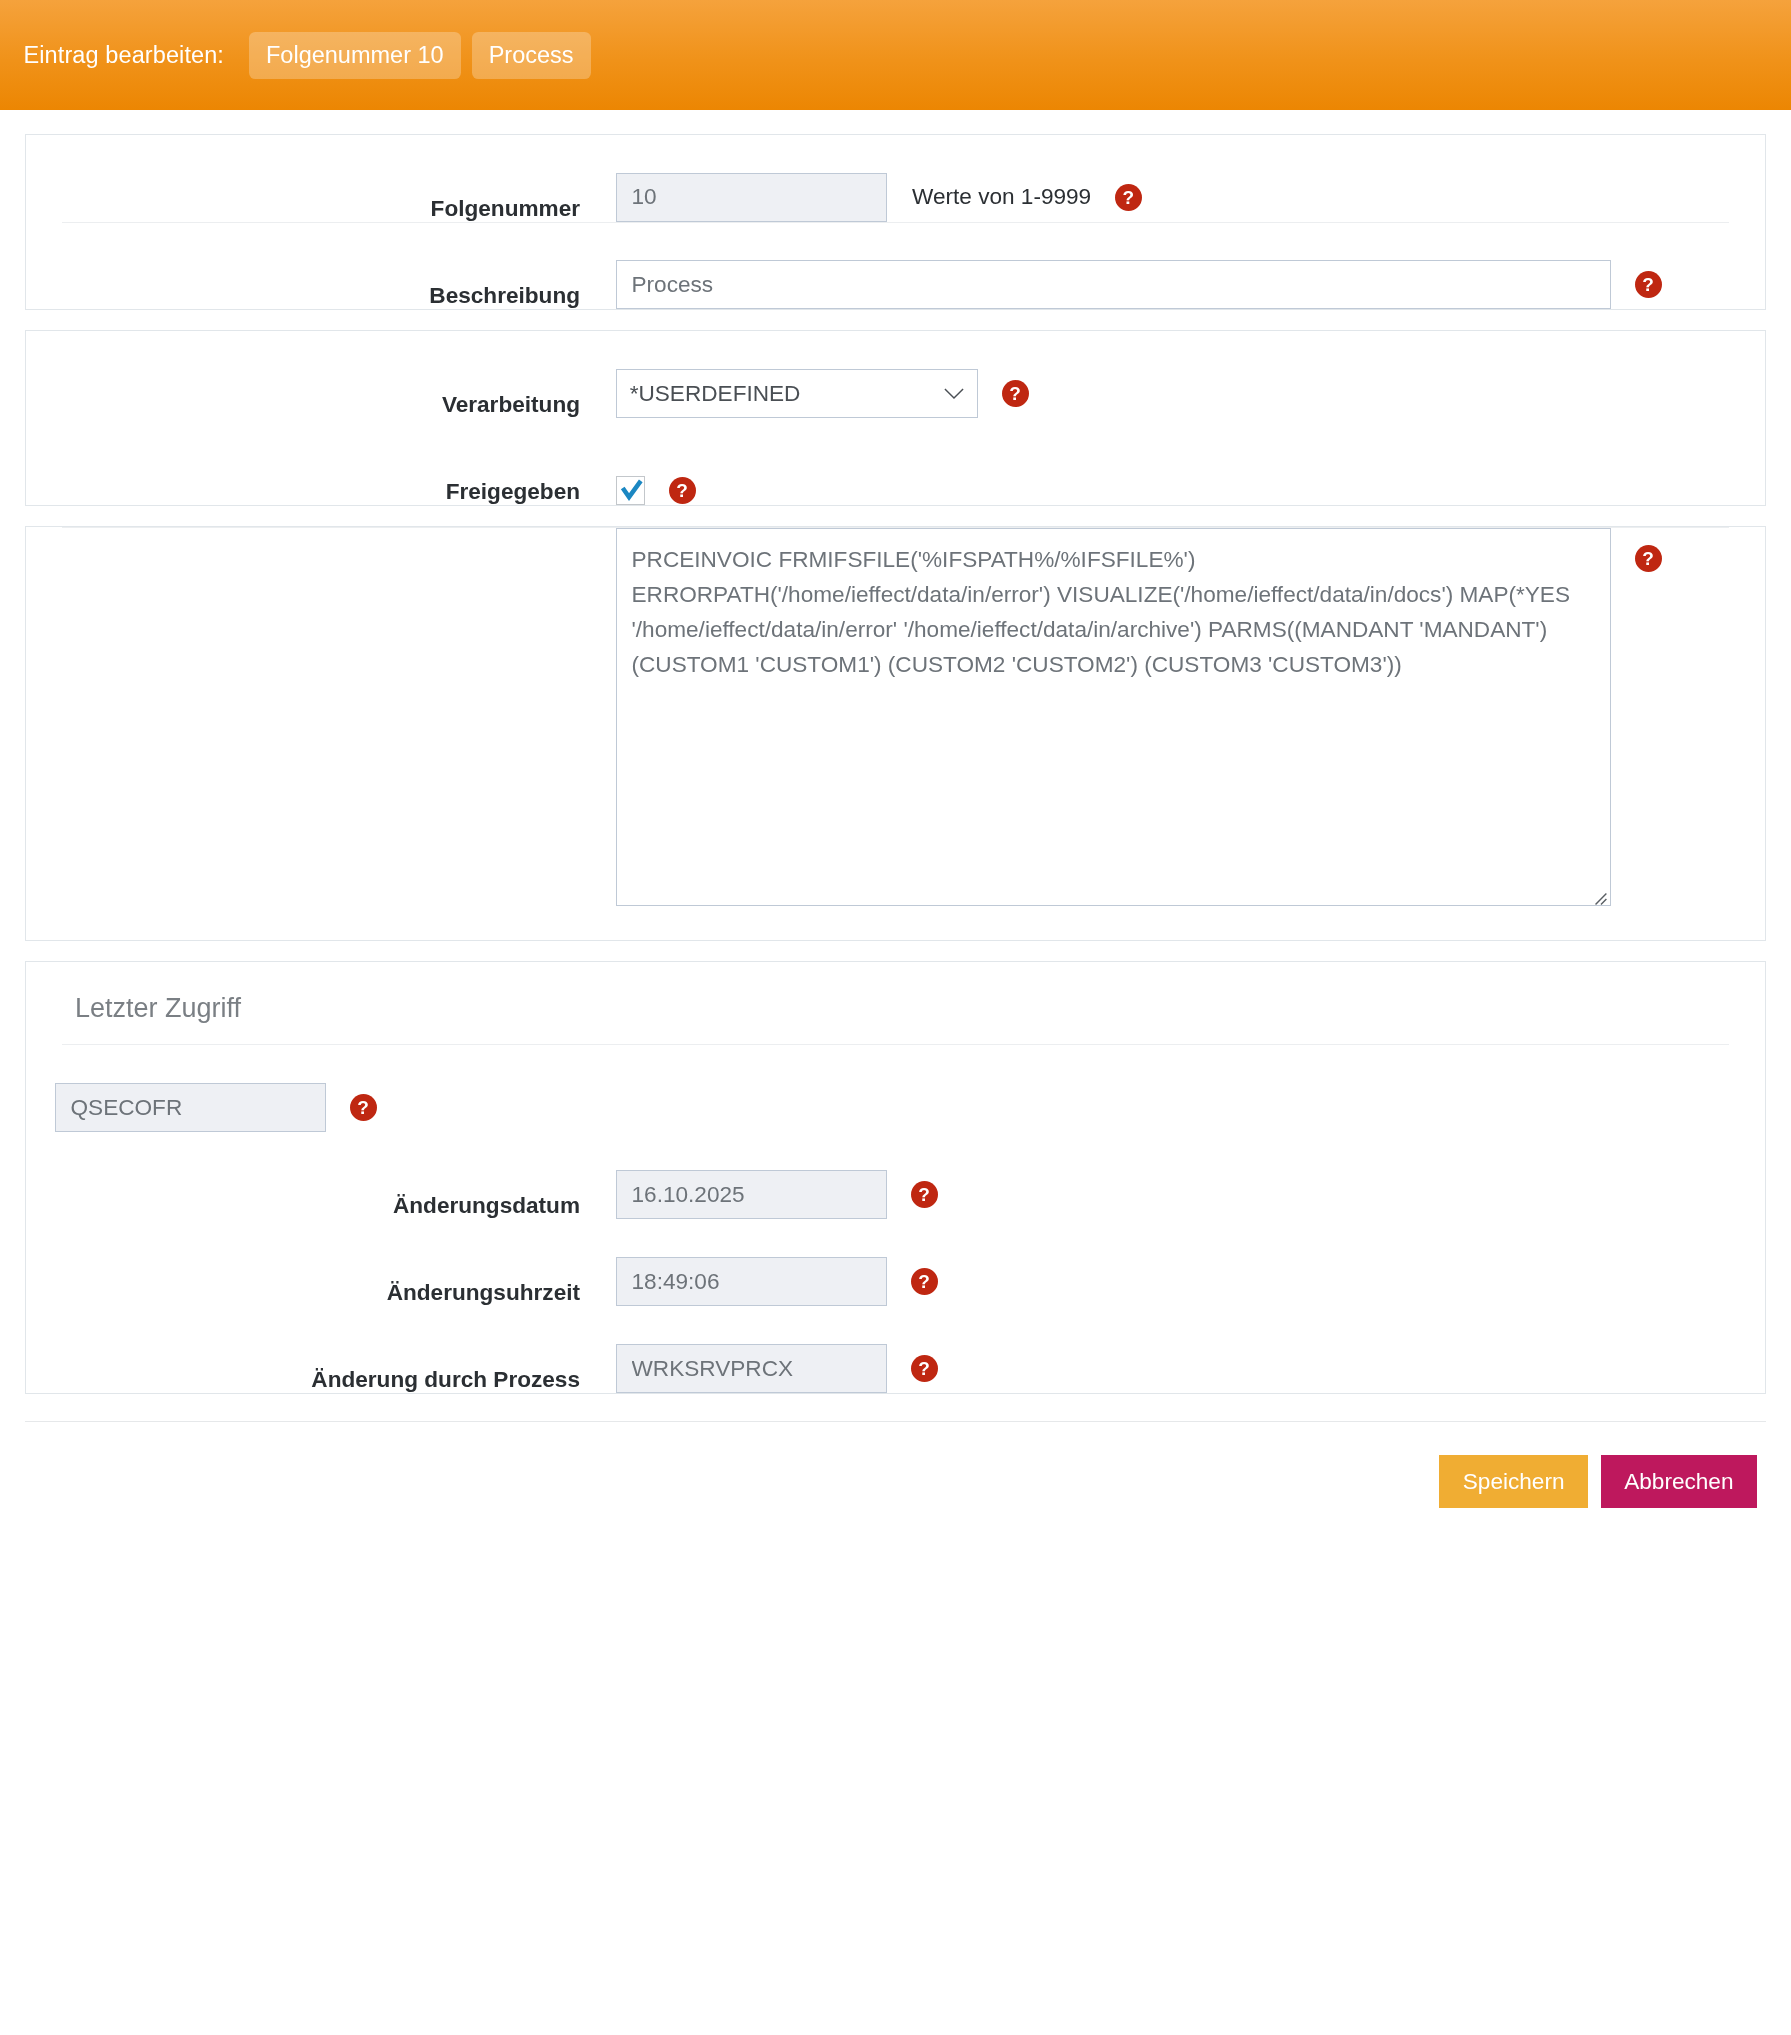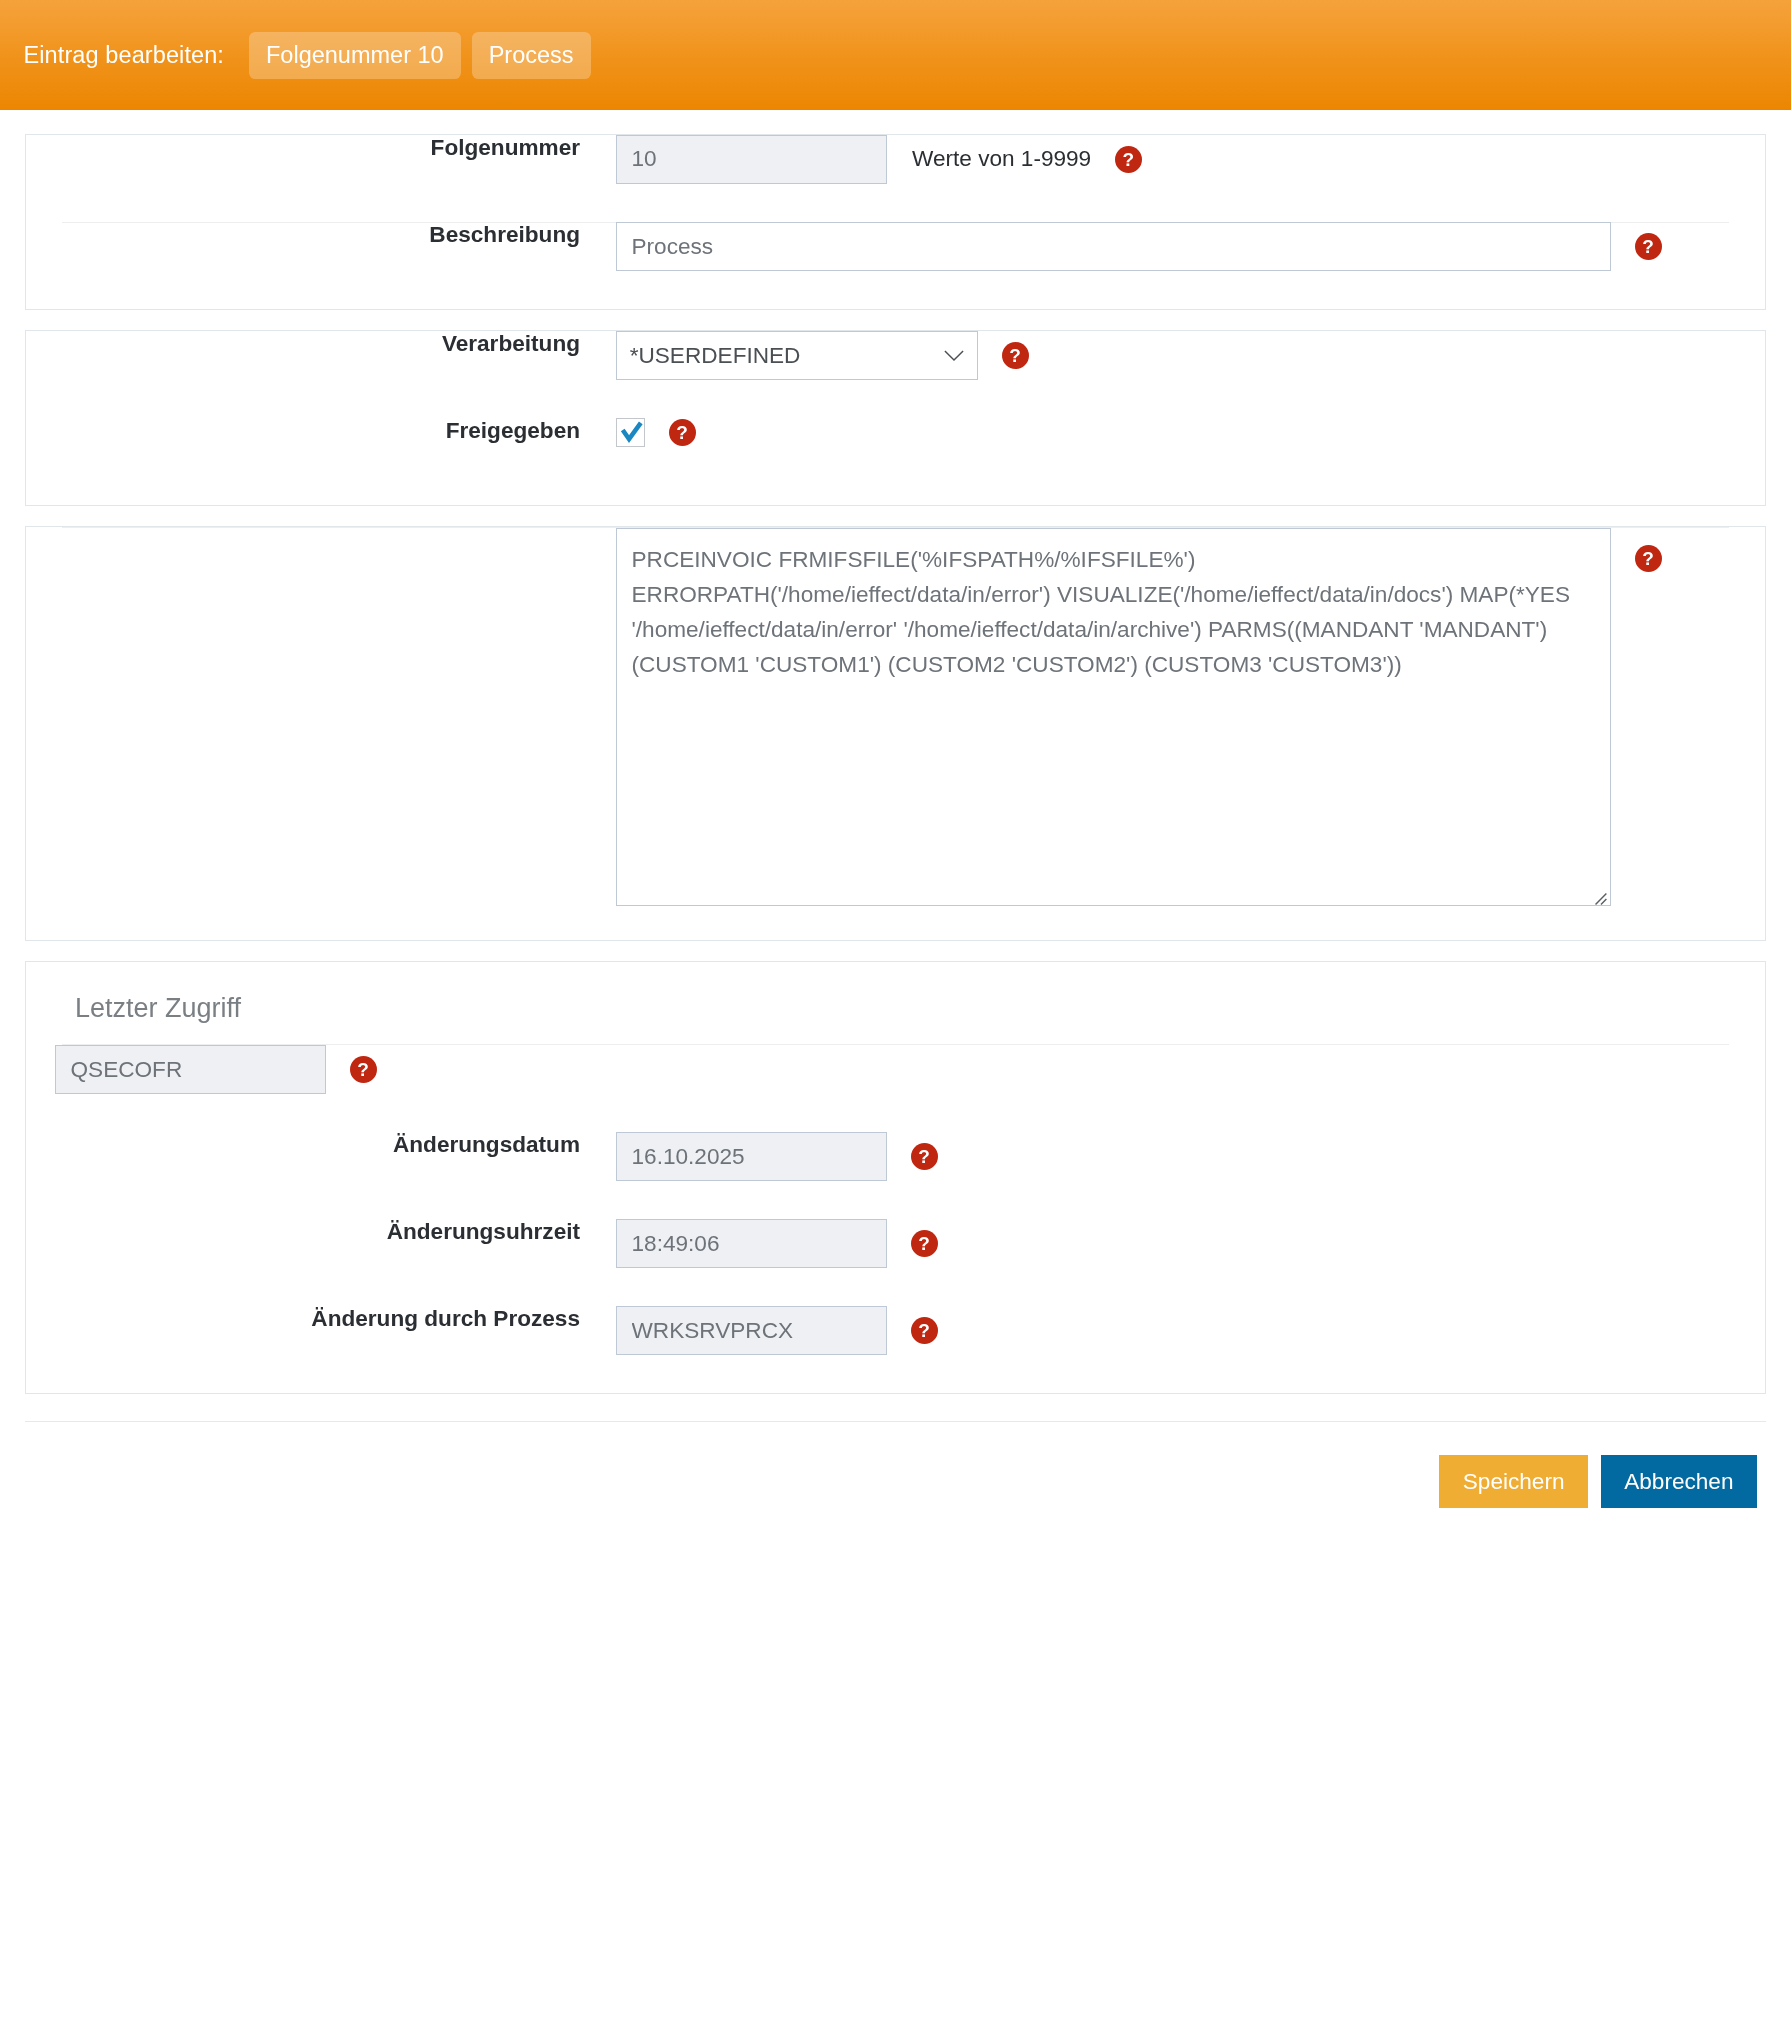--- a/index.html
+++ b/index.html
@@ -47,21 +47,21 @@
   }
   .card {
     border: 0.9px solid #e1e6ea;
     background: #ffffff;
     margin-bottom: 20px;
     padding: 0 29px;
   }
 
   .row {
     display: flex;
-    align-items: flex-start;
+    align-items: flex-end;
     min-height: 87px;
   }
   .row.tall { min-height: 94px; }
 
   .label {
     width: 561px;
     text-align: right;
     padding-right: 36px;
     font-size: 22.6px;
     font-weight: bold;
@@ -163,21 +163,21 @@
   .btn-amber {
     background: #f0ad33;
     color: #ffffff;
     border: none;
     font-size: 22.6px;
     font-family: "Liberation Sans", sans-serif;
     padding: 13.6px 23.5px;
     cursor: pointer;
   }
   .btn-gray {
-    background: #0369a1;
+    background: #be185d;
     color: #ffffff;
     border: none;
     font-size: 22.6px;
     font-family: "Liberation Sans", sans-serif;
     padding: 13.6px 23.5px;
     cursor: pointer;
   }
 
   
   .cmd-wrap {

